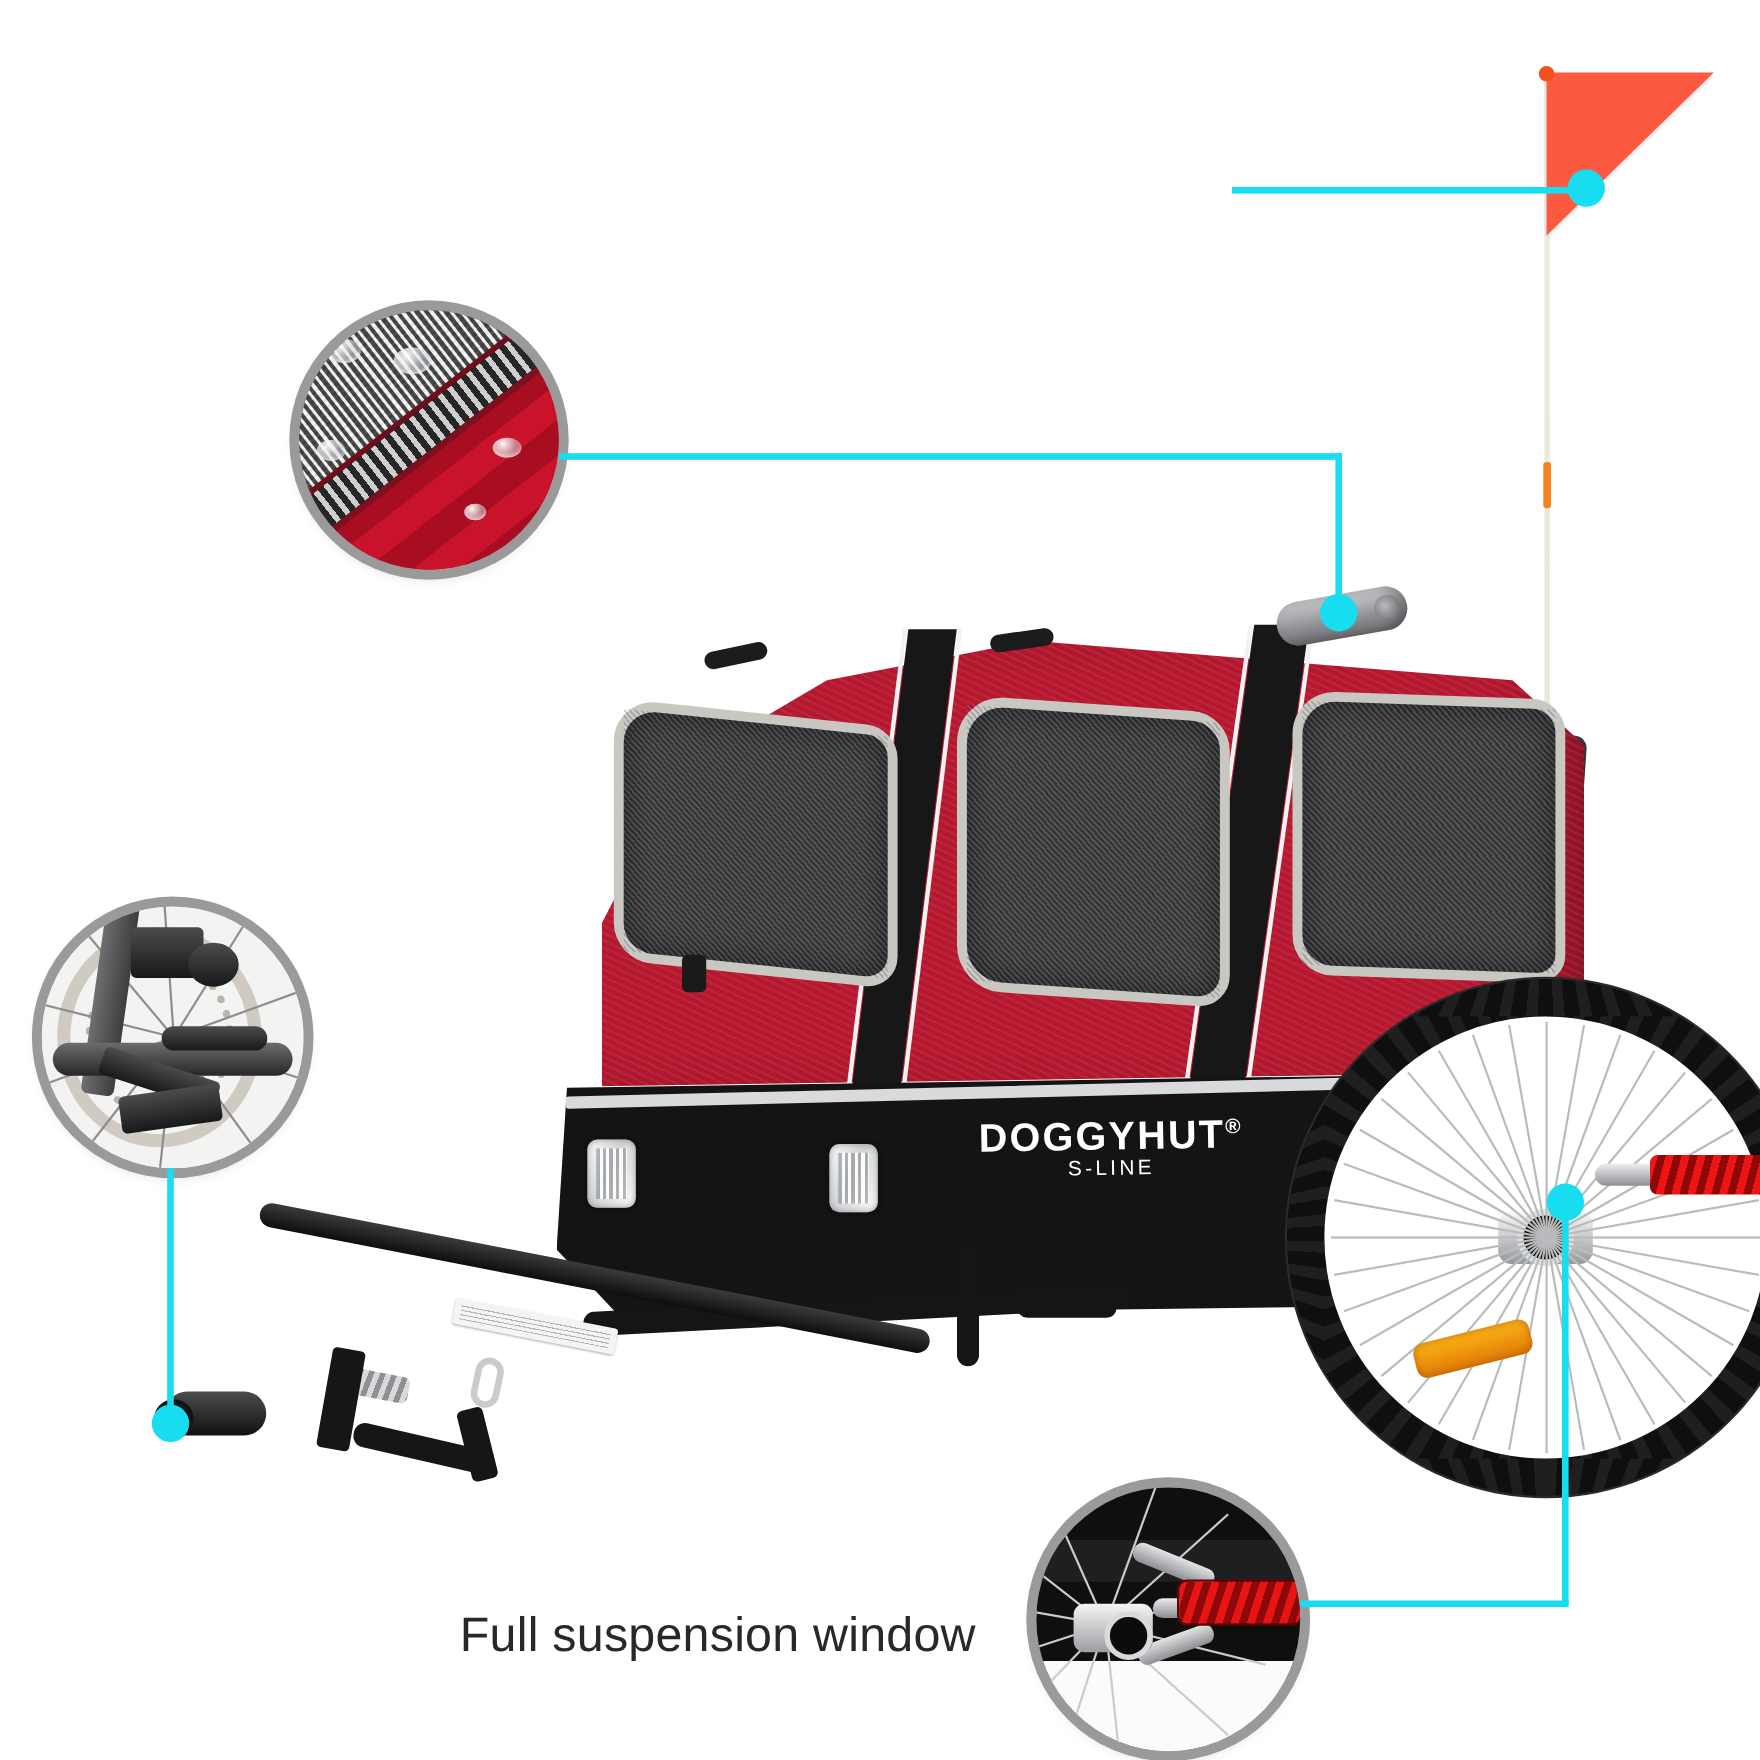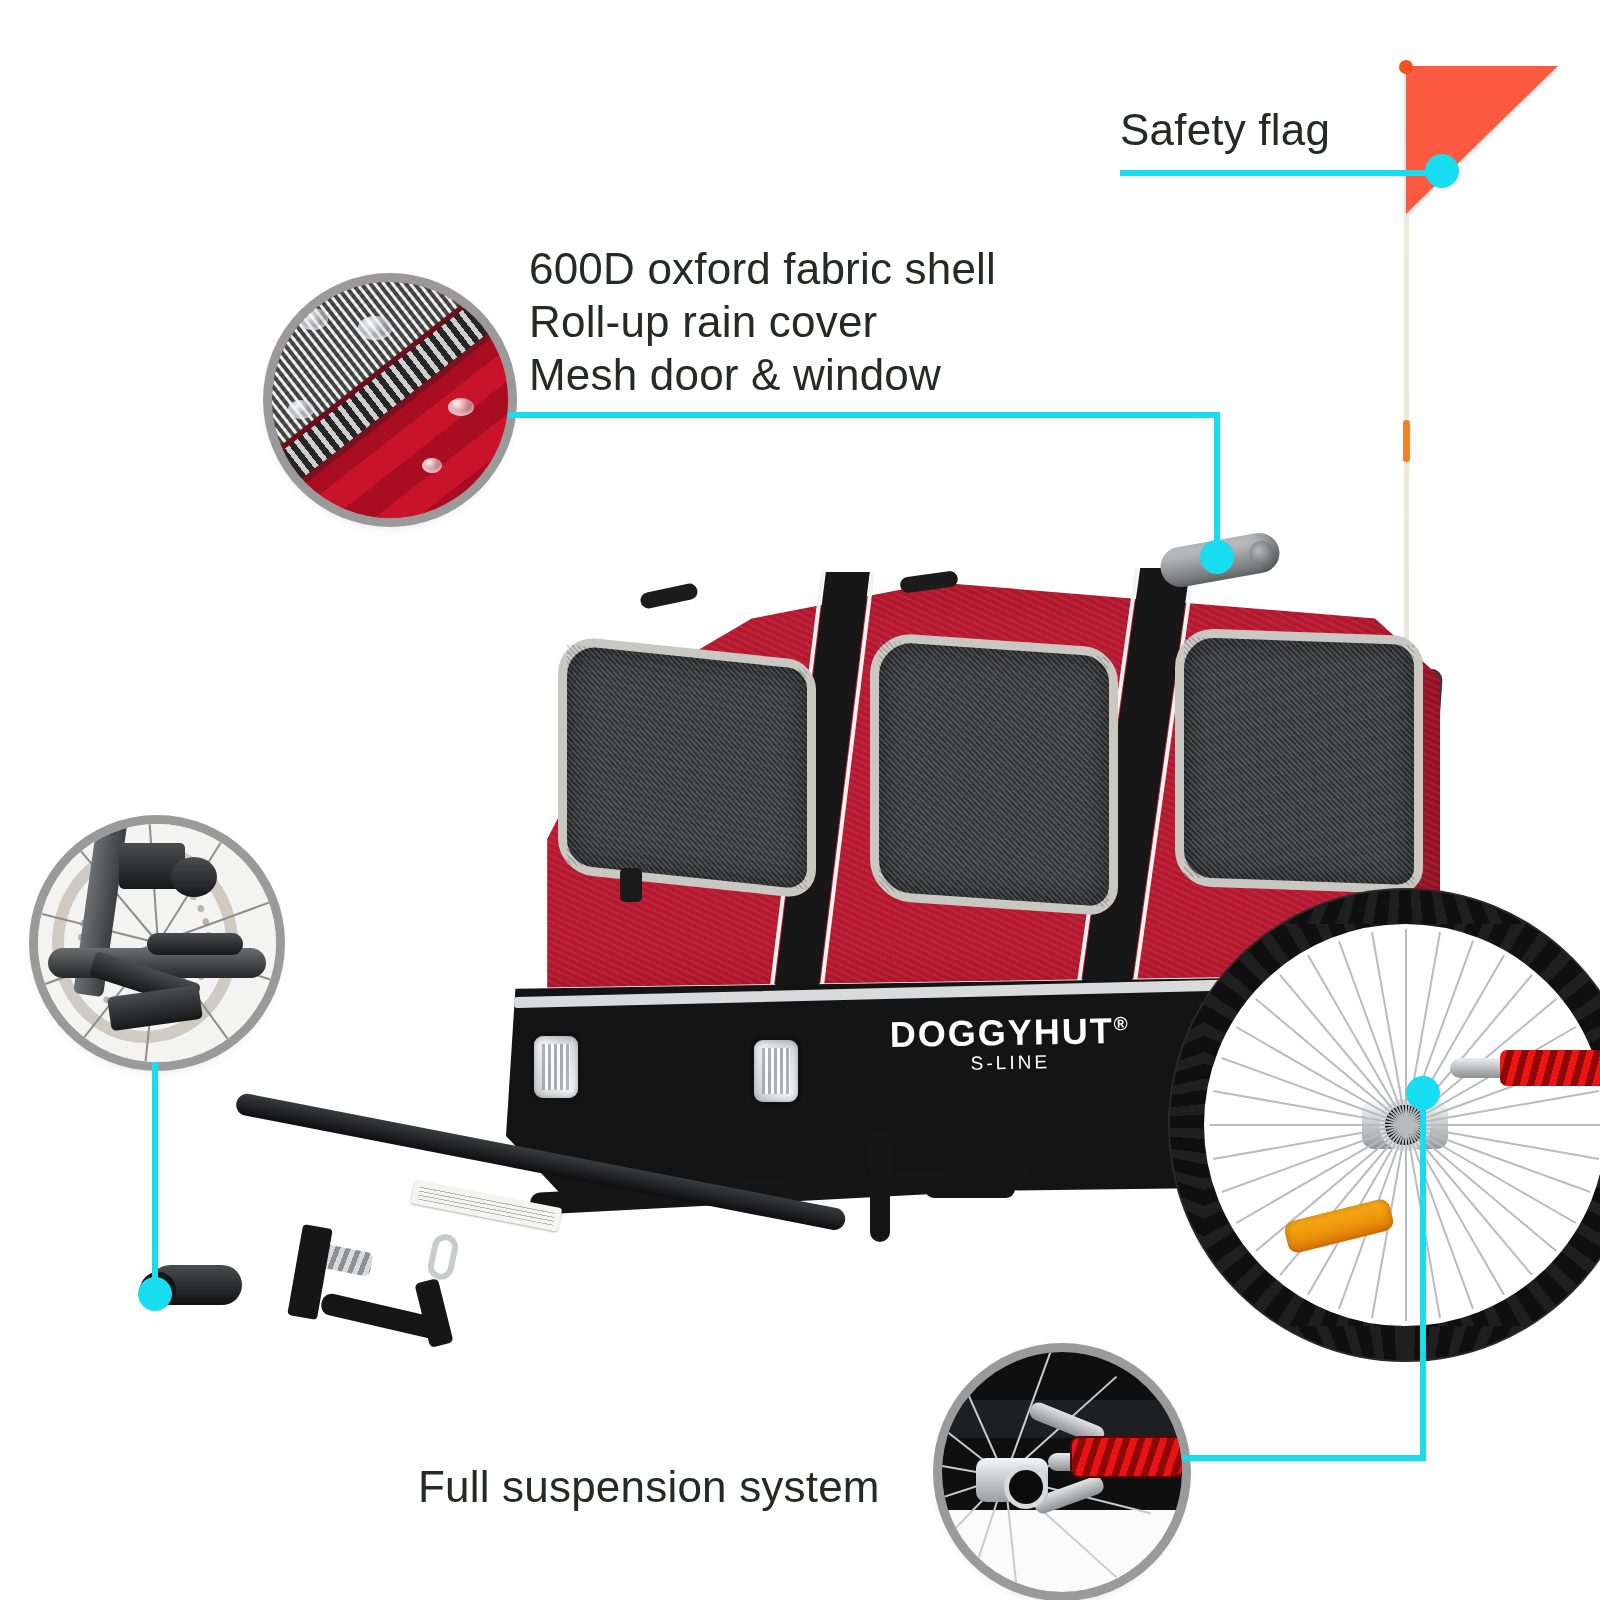--- a/index.html
+++ b/index.html
@@ -351,19 +351,15 @@
   <div class="ln lv" style="left:1214px;top:412px;height:142px;"></div>
   <div class="dot" style="left:1200px;top:540px;"></div>
 
   <div class="ln lv" style="left:152px;top:1062px;height:228px;"></div>
   <div class="dot" style="left:138px;top:1277px;"></div>
 
   <div class="ln lh" style="left:1182px;top:1455px;width:244px;"></div>
   <div class="ln lv" style="left:1420px;top:1092px;height:366px;"></div>
   <div class="dot" style="left:1406px;top:1076px;"></div>
 
-  <div class="callout" id="txt-flag">Safety flag</div>
-  <div class="callout" id="txt-fabric">600D oxford fabric shell
-Roll-up rain cover
-Mesh door &amp; window</div>
-  <div class="callout" id="txt-susp">Full suspension system</div>
+  <div class="callout" id="txt-susp">Full suspension window</div>
 
 </div>
 
 </body></html>

